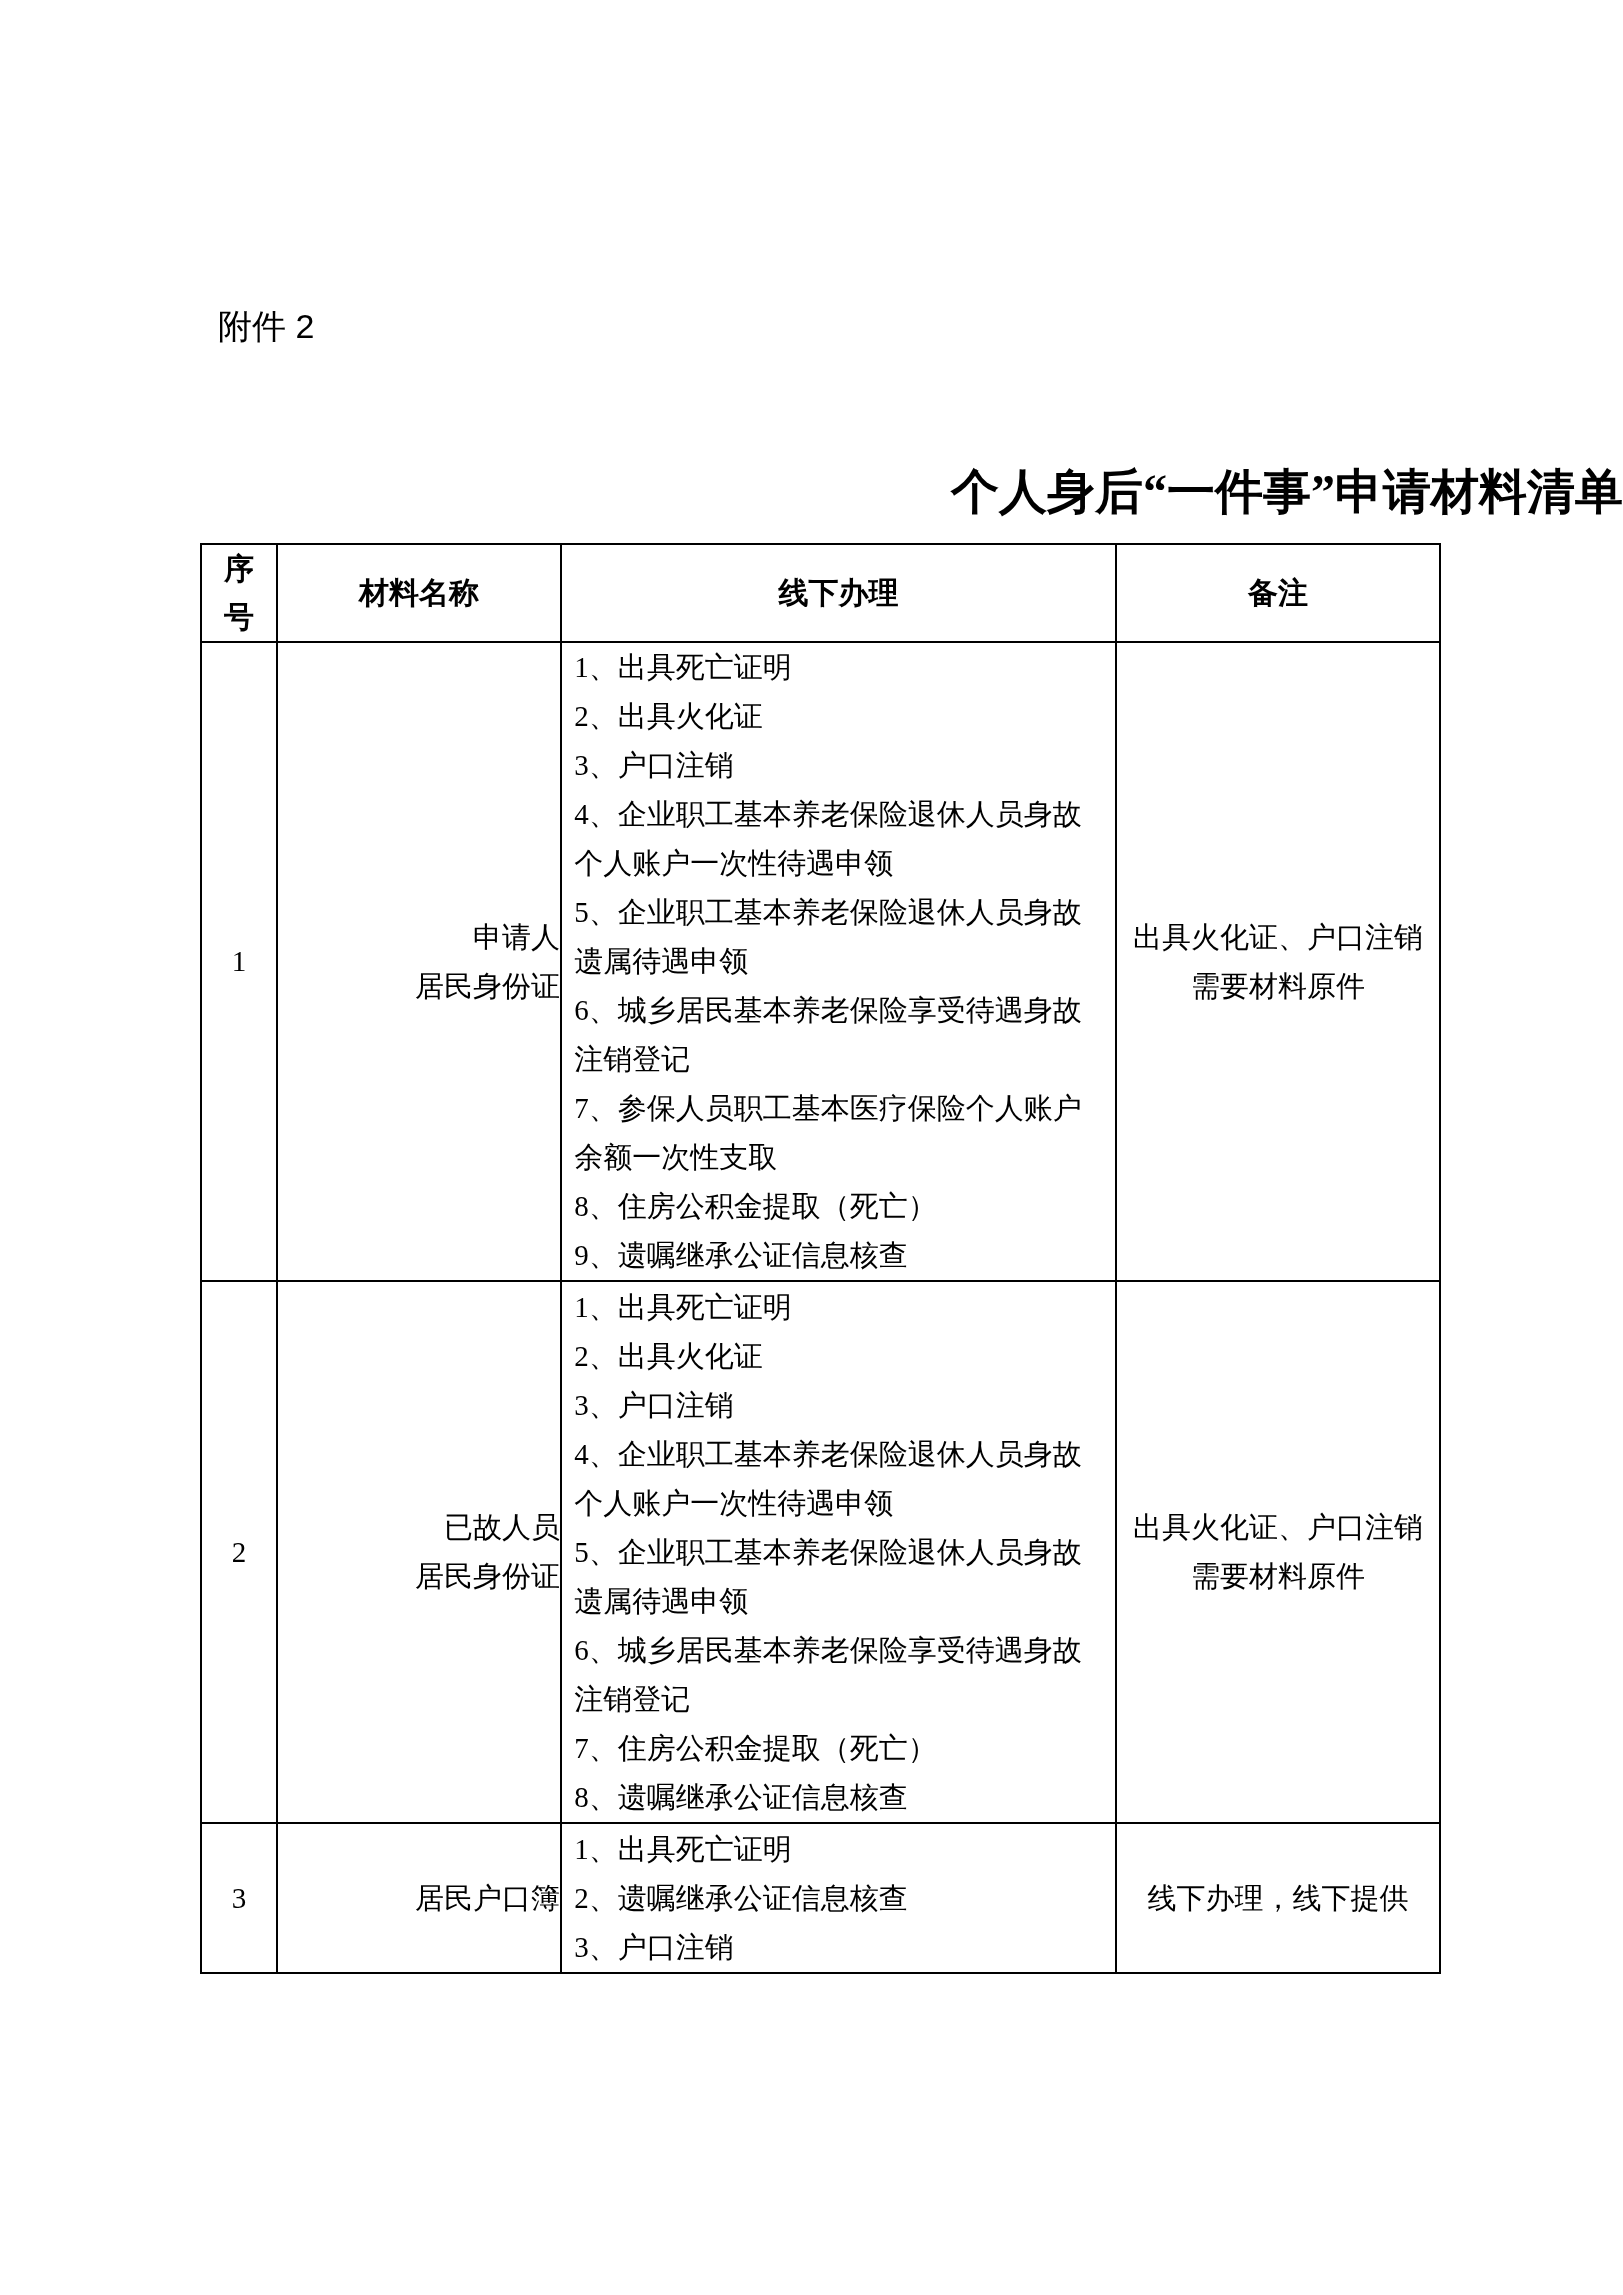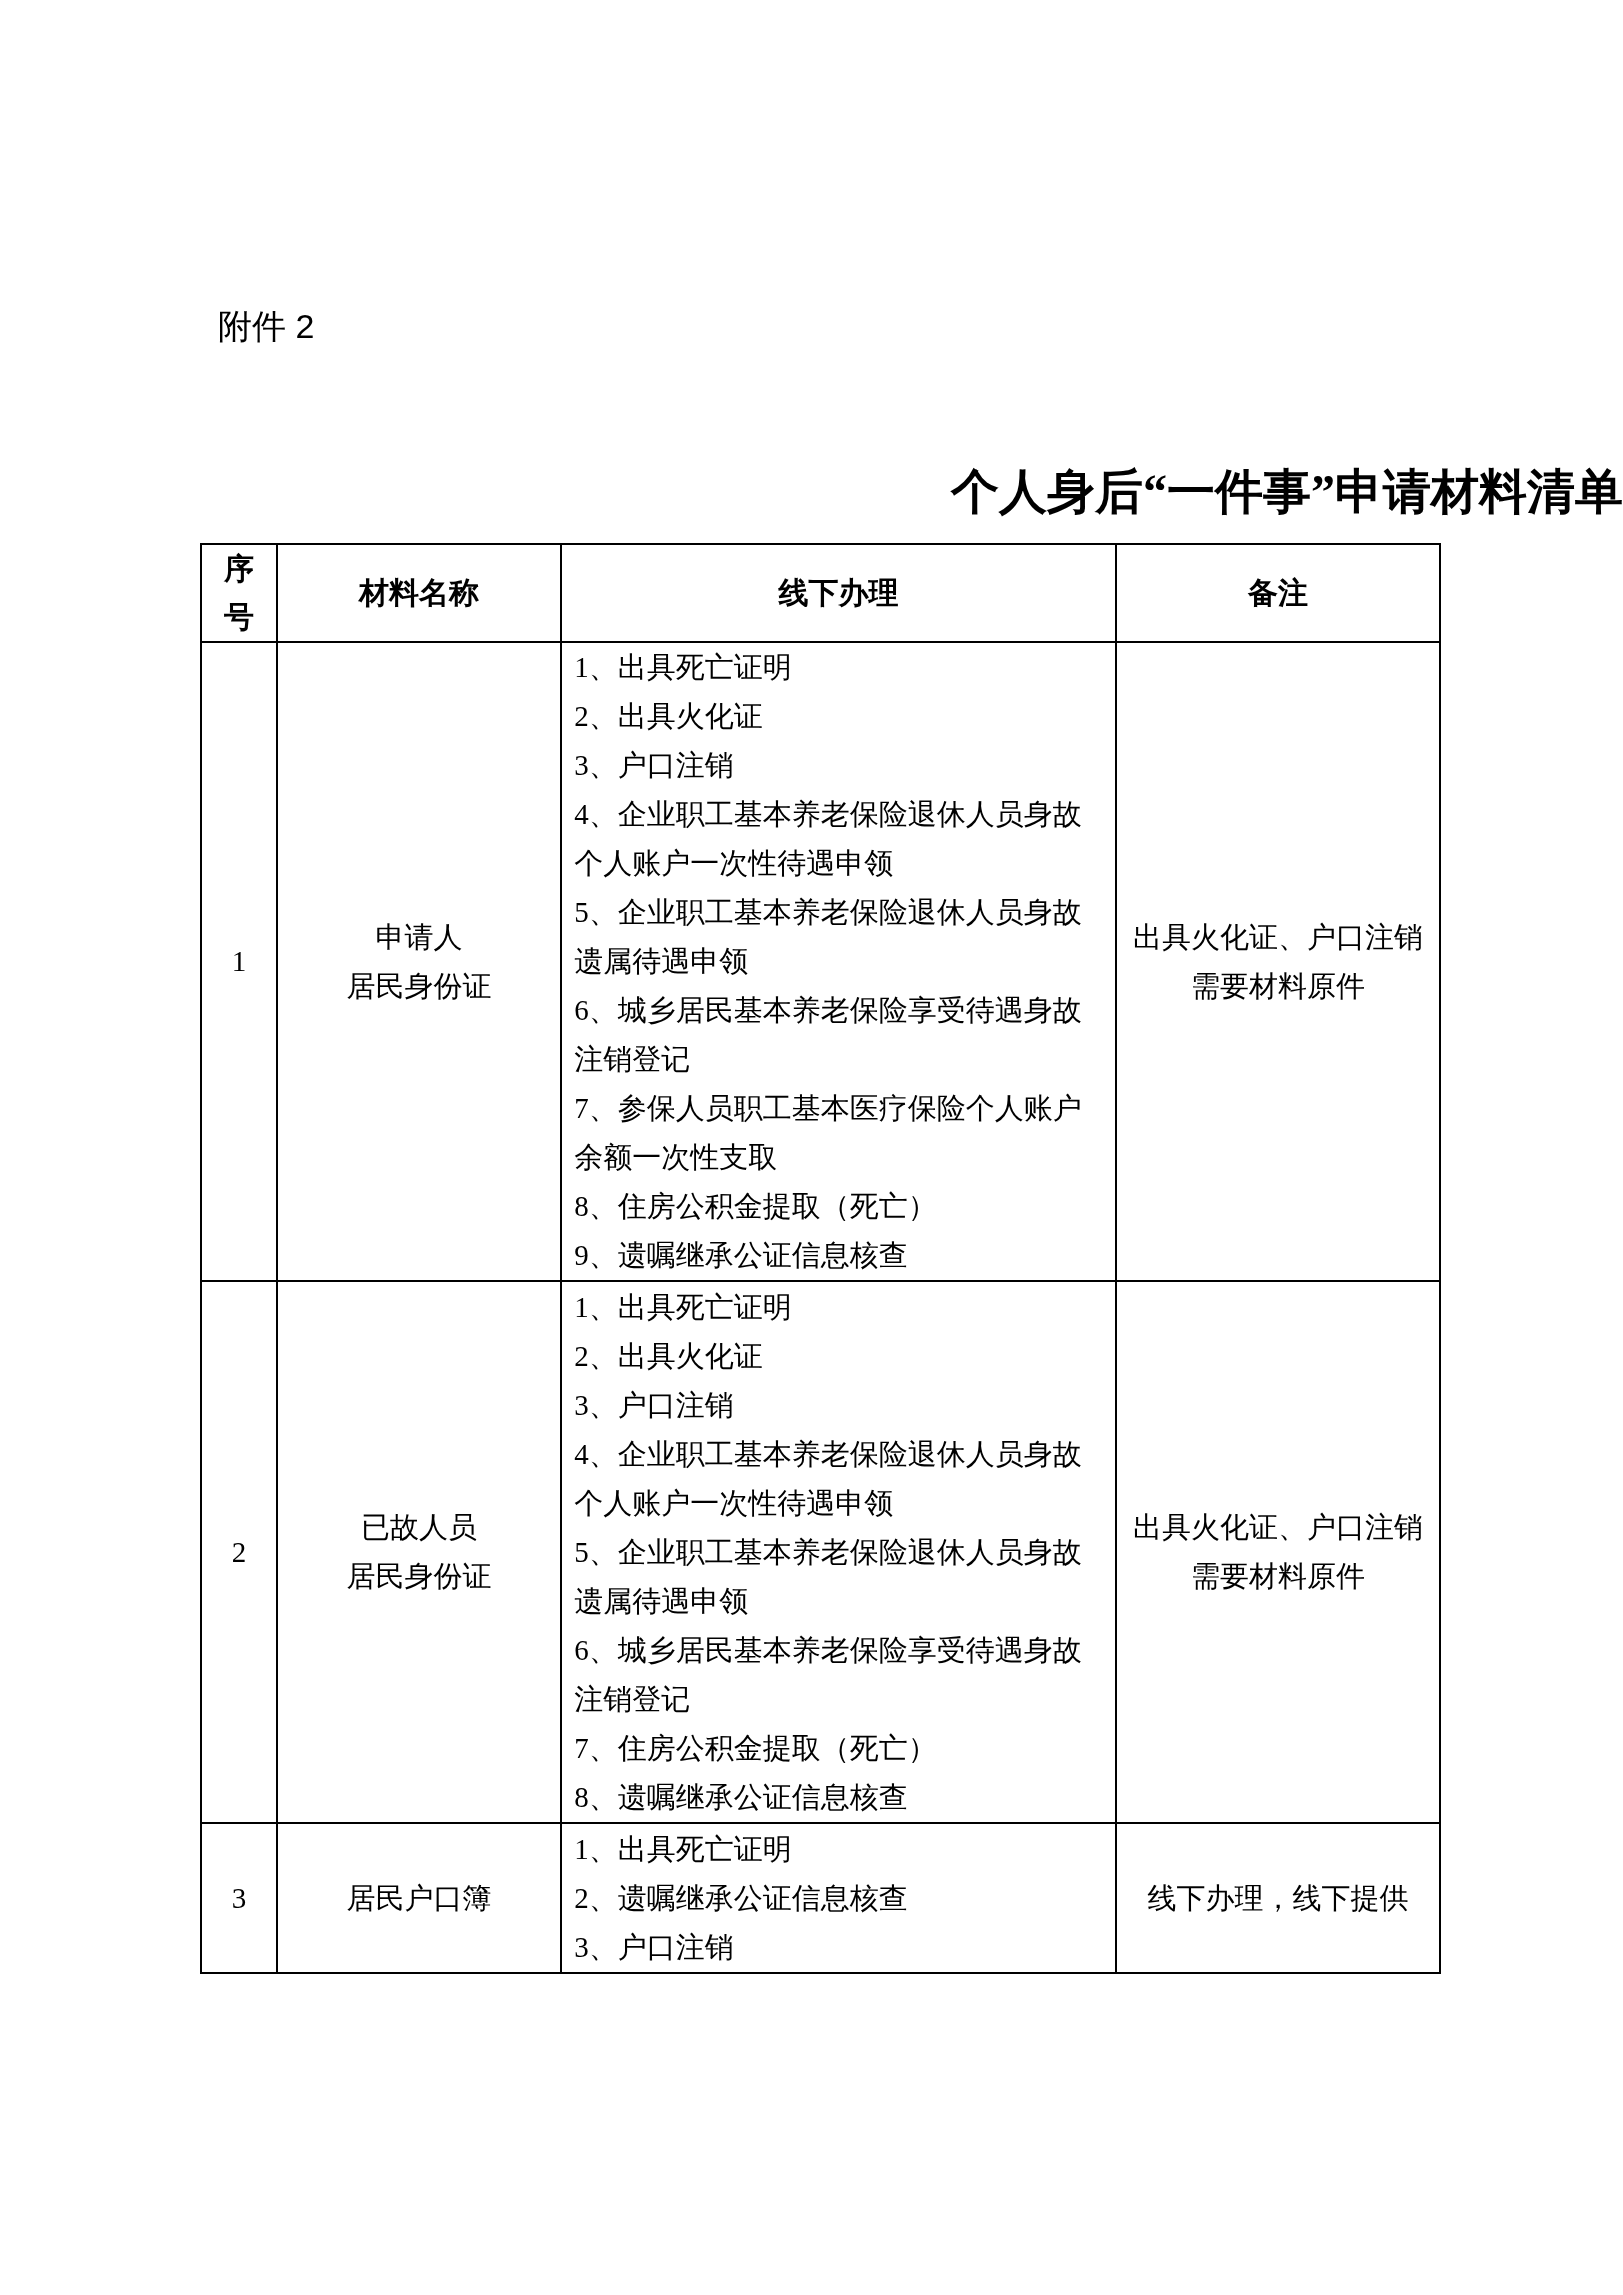--- a/index.html
+++ b/index.html
@@ -59,21 +59,21 @@
   }
   th.h-no { padding: 0 20.5px; } 
   td {
     font-size: 29px;
     line-height: 49px;
   }
   tr.row1 { height: 637px; }
   tr.row2 { height: 542px; }
   tr.row3 { height: 150px; }
   td.c-no  { text-align: center; padding: 0; }
-  td.c-mat { text-align: center; padding: 16px; }
+  td.c-mat { text-align: right; padding: 0; }
   td.c-items { text-align: left; padding: 0 8.2px 0 12.3px; }
   td.c-note  { text-align: center; padding: 0 13.6px; font-family: Liberation Serif, serif; }
 </style>
 </head>
 <body>
 
 <div class="page">
 
   <div class="attachment">附件 2</div>
 

